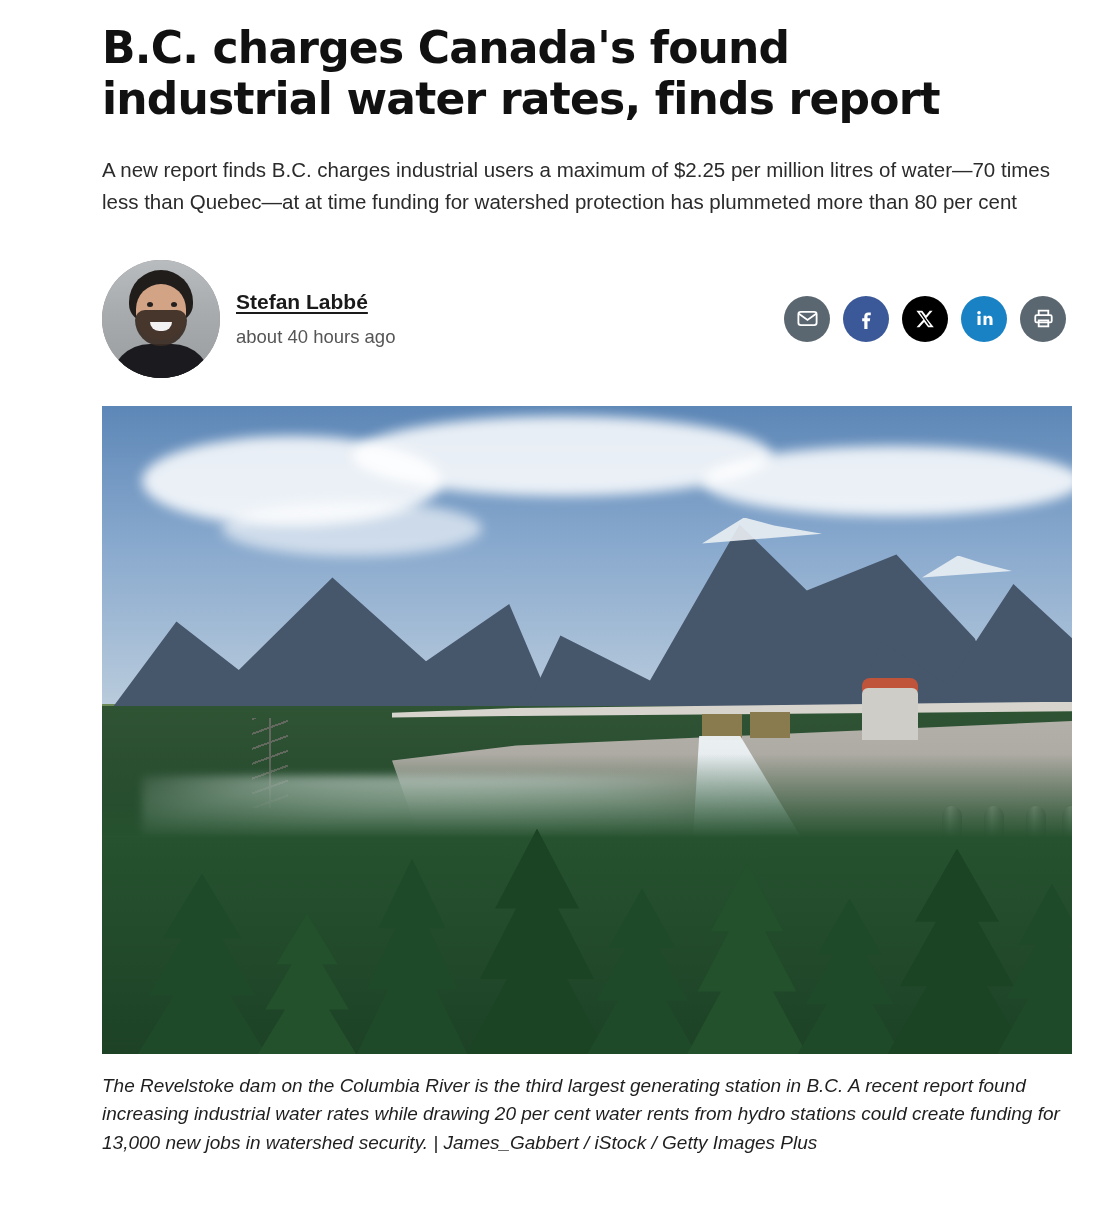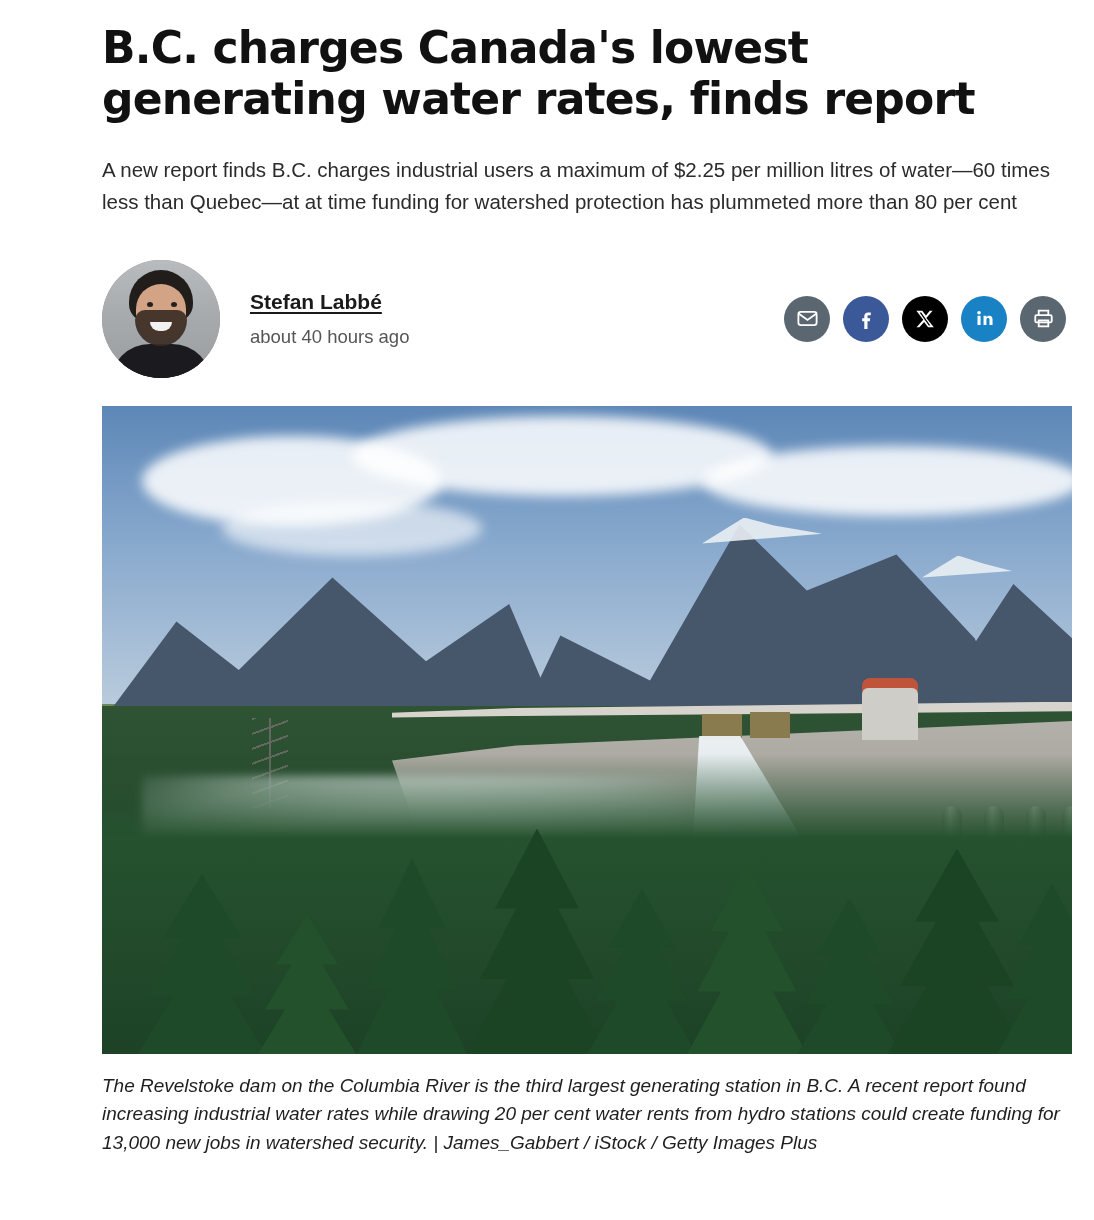--- a/index.html
+++ b/index.html
@@ -41,21 +41,21 @@
   }
   .byline-row {
     display: flex;
     align-items: center;
     justify-content: space-between;
     padding: 42px 28px 0 102px;
   }
   .byline-left {
     display: flex;
     align-items: center;
-    gap: 30px;
+    gap: 16px;
   }
   .avatar {
     width: 118px;
     height: 118px;
     border-radius: 50%;
     overflow: hidden;
     flex: 0 0 auto;
     background: #8d8f92;
     position: relative;
   }
@@ -302,23 +302,23 @@
     font-style: italic;
     color: #1f1f1f;
     max-width: 980px;
   }
 </style>
 </head>
 <body>
 
 <div class="article">
 
-  <h1 class="headline">B.C. charges Canada's lowest generating water rates, finds report</h1>
-
-  <p class="standfirst">A new report finds B.C. charges industrial users a maximum of $2.25 per million litres of water—60 times less than Quebec—at at time funding for watershed protection has plummeted more than 80 per cent</p>
+  <h1 class="headline">B.C. charges Canada's found industrial water rates, finds report</h1>
+
+  <p class="standfirst">A new report finds B.C. charges industrial users a maximum of $2.25 per million litres of water—70 times less than Quebec—at at time funding for watershed protection has plummeted more than 80 per cent</p>
 
   <div class="byline-row">
 
     <div class="byline-left">
       <div class="avatar">
         <div class="bg"></div>
         <div class="shoulders"></div>
         <div class="hair"></div>
         <div class="face"></div>
         <div class="beard"></div>

